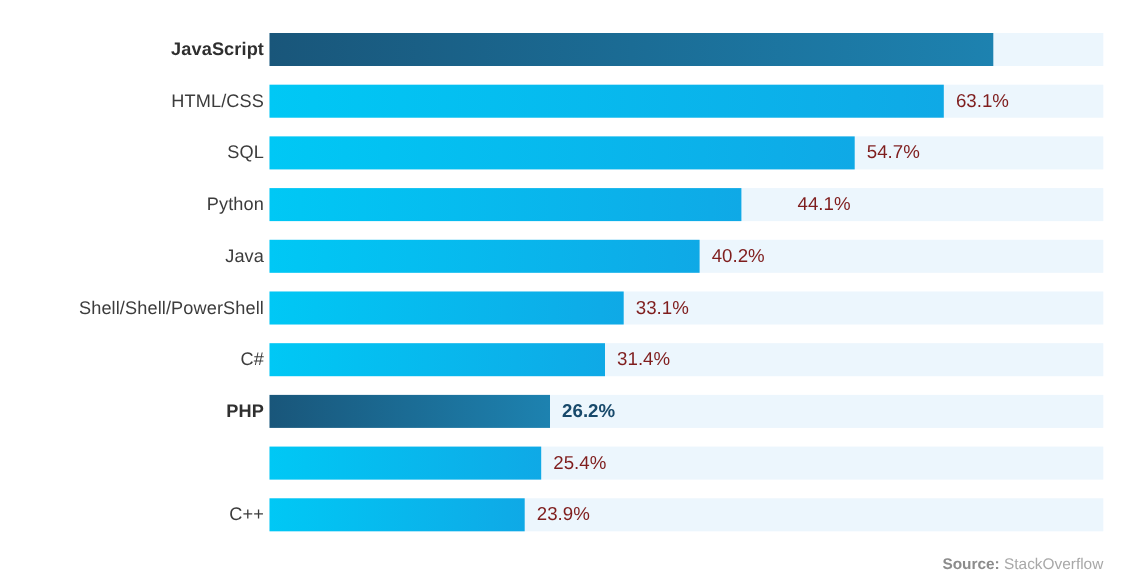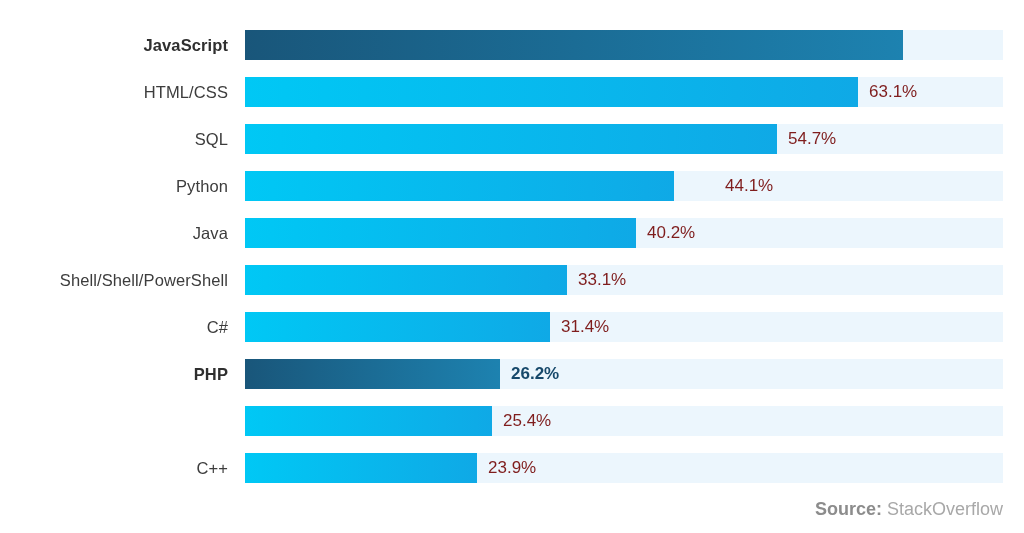--- a/index.html
+++ b/index.html
@@ -31,21 +31,21 @@
     top: 30px;
     width: 1024px;
   }
   .row {
     position: relative;
     height: 47px;
   }
 
   .cat-label {
     position: absolute;
-    left: 0;
+    left: 12px;
     top: 0;
     width: 228px;
     height: 30px;
     line-height: 30px;
     text-align: right;
     font-size: 16.5px;
     color: #3c3c3c;
     white-space: nowrap;
     letter-spacing: 0.1px;
   }
@@ -86,21 +86,21 @@
   .val-label.is-highlight {
     font-weight: bold;
     color: #17496b;
   }
 
   
   .source {
     position: absolute;
     right: 21px;
     bottom: 13px;
-    font-size: 18px;
+    font-size: 14px;
     color: #a6a6a6;
     white-space: nowrap;
   }
   .source-label {
     font-weight: bold;
     color: #8c8c8c;
   }
   .source-value {
     color: #a8a8a8;
   }

